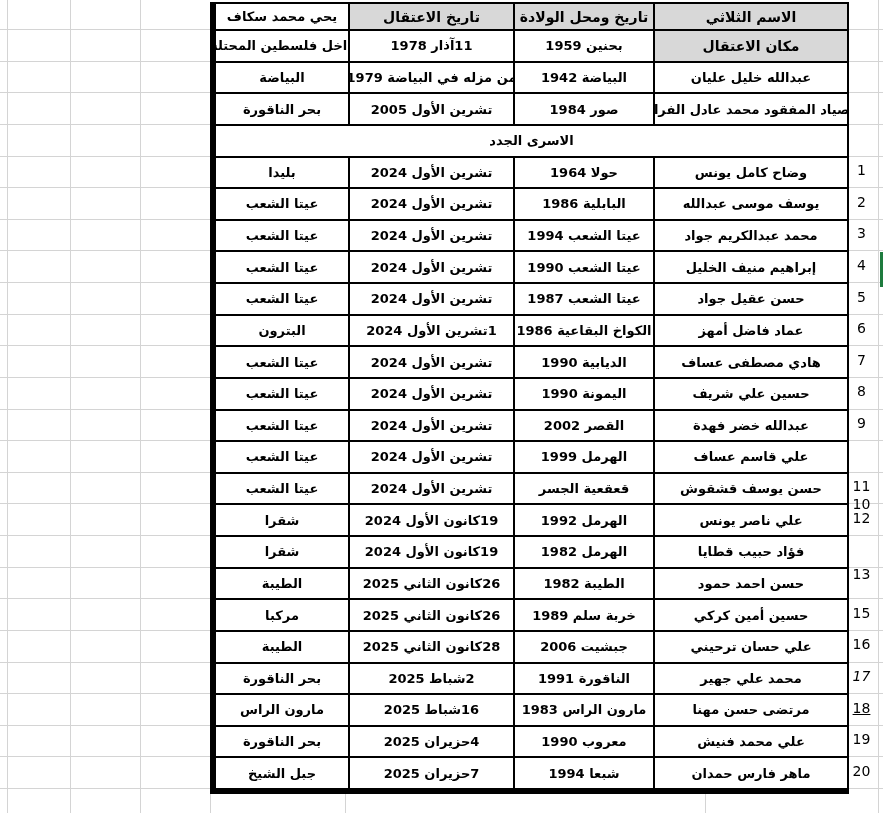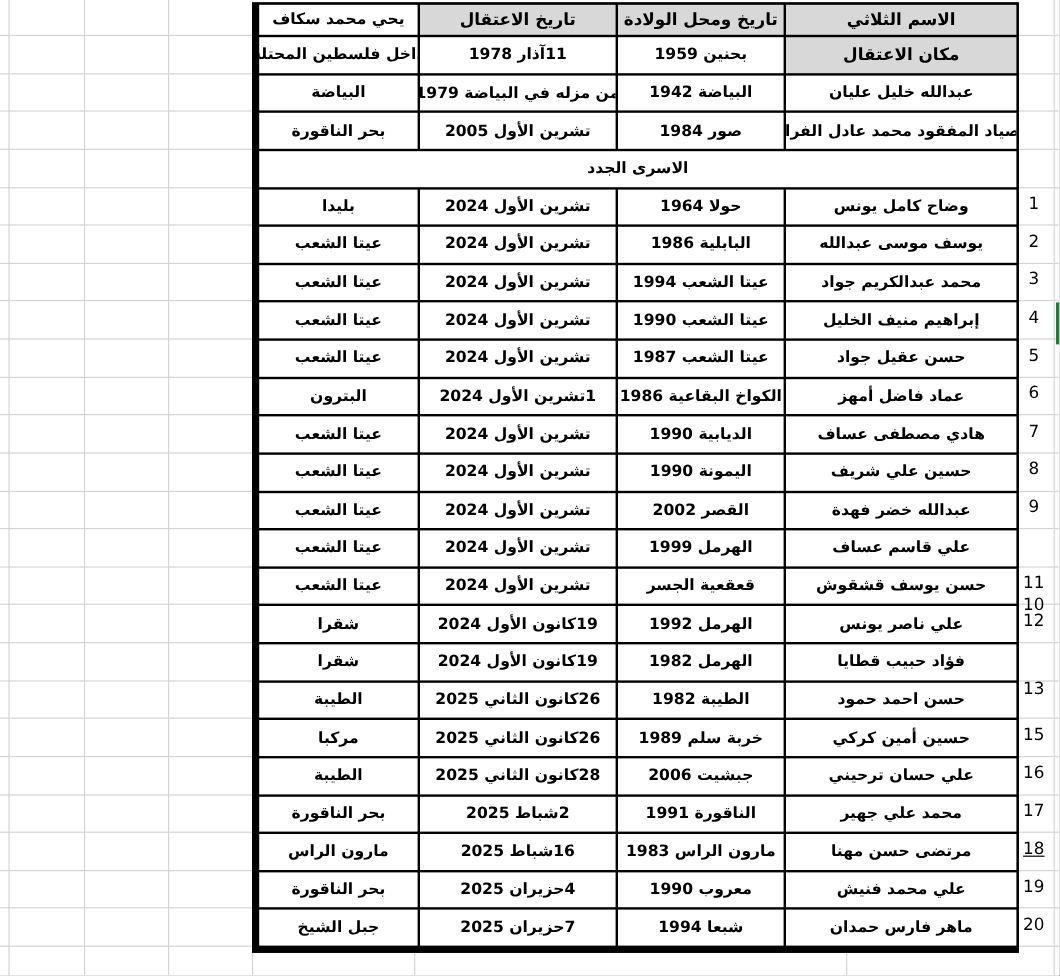--- a/index.html
+++ b/index.html
@@ -207,21 +207,21 @@
       <div class="numcell" style="top: 345.25px;">7</div>
       <div class="numcell" style="top: 376.875px;">8</div>
       <div class="numcell" style="top: 408.5px;">9</div>
       <div class="numcell" style="top: 457px; margin-top: 32px;">10</div>
       <div class="numcell" style="top: 471.75px;">11</div>
       <div class="numcell" style="top: 503.375px;">12</div>
       <div class="numcell" style="top: 535px; margin-top: 24px;">13</div>
       <div class="numcell" style="top: 566.625px; margin-left: 44px;">14</div>
       <div class="numcell" style="top: 598.25px;">15</div>
       <div class="numcell" style="top: 629.875px;">16</div>
-      <div class="numcell" style="top: 661.5px;">17</div>
+      <div class="numcell" style="top: 661.5px; font-style: italic;">17</div>
       <div class="numcell" style="top: 693.125px; text-decoration: underline;">18</div>
       <div class="numcell" style="top: 724.75px;">19</div>
       <div class="numcell" style="top: 756.375px;">20</div>
     </div>
 
   <div class="green-mark"></div>
 
 </div>
 
 </body></html>

